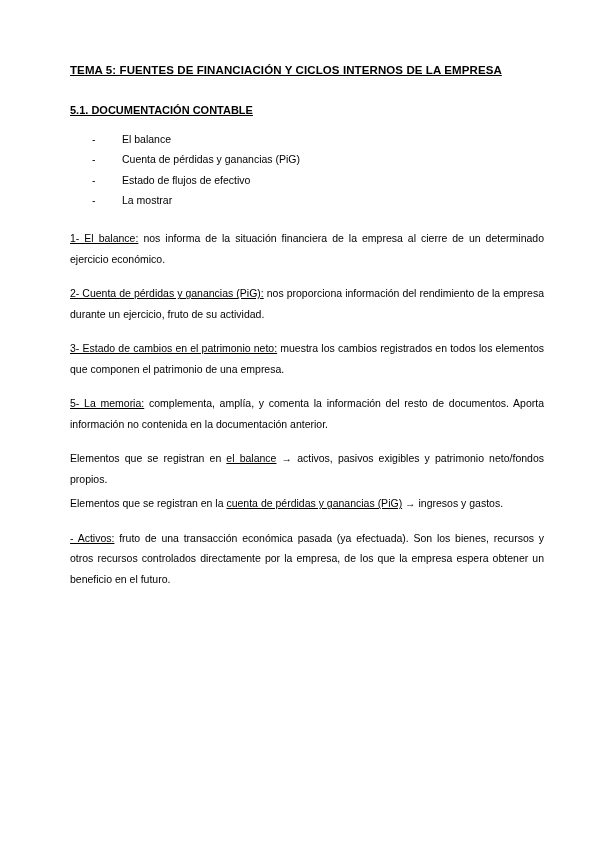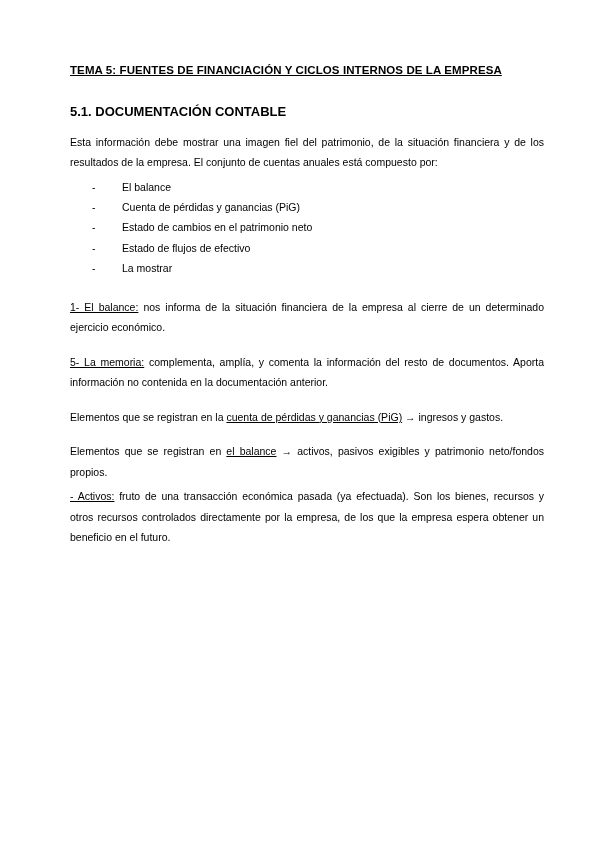--- a/index.html
+++ b/index.html
@@ -24,21 +24,22 @@
   }
   .doc-title {
     font-size: 11.5px;
     font-weight: bold;
     text-decoration: underline;
     letter-spacing: 0.1px;
     margin: 0 0 24px 0;
     line-height: 1.4;
   }
   .section-heading {
-    font-size: 13px;
+    font-size: 11px;
+    text-decoration: underline;
     margin: 0 0 10px 0;
     line-height: 1.5;
   }
   p.para {
     font-size: 10.5px;
     line-height: 1.95;
     text-align: justify;
     margin: 0 0 14px 0;
   }
   p.para.tight {
@@ -68,53 +69,59 @@
 </style>
 </head>
 <body>
 
 <div class="page">
 
   <h1 class="doc-title">TEMA 5: FUENTES DE FINANCIACIÓN Y CICLOS INTERNOS DE LA EMPRESA</h1>
 
   <h2 class="section-heading">5.1. DOCUMENTACIÓN CONTABLE</h2>
 
-  <p class="para tight">Esta información debe mostrar una imagen fiel del patrimonio, de la situación financiera y de los resultados de la empresa. El conjunto de cuentas anuales está compuesto por:</p>
 
   <ul class="dash-list">
     <li>El balance</li>
     <li>Cuenta de pérdidas y ganancias (PiG)</li>
-    <li>Estado de cambios en el patrimonio neto</li>
     <li>Estado de flujos de efectivo</li>
     <li>La mostrar</li>
   </ul>
 
   <p class="para">
     <span class="u">1- El balance:</span>
     <span>nos informa de la situación financiera de la empresa al cierre de un determinado ejercicio económico.</span>
   </p>
 
+  <p class="para">
+    <span class="u">2- Cuenta de pérdidas y ganancias (PiG):</span>
+    <span>nos proporciona información del rendimiento de la empresa durante un ejercicio, fruto de su actividad.</span>
+  </p>
 
+  <p class="para">
+    <span class="u">3- Estado de cambios en el patrimonio neto:</span>
+    <span>muestra los cambios registrados en todos los elementos que componen el patrimonio de una empresa.</span>
+  </p>
 
 
   <p class="para">
     <span class="u">5- La memoria:</span>
     <span>complementa, amplía, y comenta la información del resto de documentos. Aporta información no contenida en la documentación anterior.</span>
   </p>
 
+  <p class="para tight">
+    <span>Elementos que se registran en</span>
+    <span class="u">el balance</span>
+    <span>→ activos, pasivos exigibles y patrimonio neto/fondos propios.</span>
+  </p>
+
   <p class="para">
     <span>Elementos que se registran en la</span>
     <span class="u">cuenta de pérdidas y ganancias (PiG)</span>
     <span>→ ingresos y gastos.</span>
-  </p>
-
-  <p class="para tight">
-    <span>Elementos que se registran en</span>
-    <span class="u">el balance</span>
-    <span>→ activos, pasivos exigibles y patrimonio neto/fondos propios.</span>
   </p>
 
 
   <p class="para">
     <span class="u">- Activos:</span>
     <span>fruto de una transacción económica pasada (ya efectuada). Son los bienes, recursos y otros recursos controlados directamente por la empresa, de los que la empresa espera obtener un beneficio en el futuro.</span>
   </p>
 
 </div>
 

